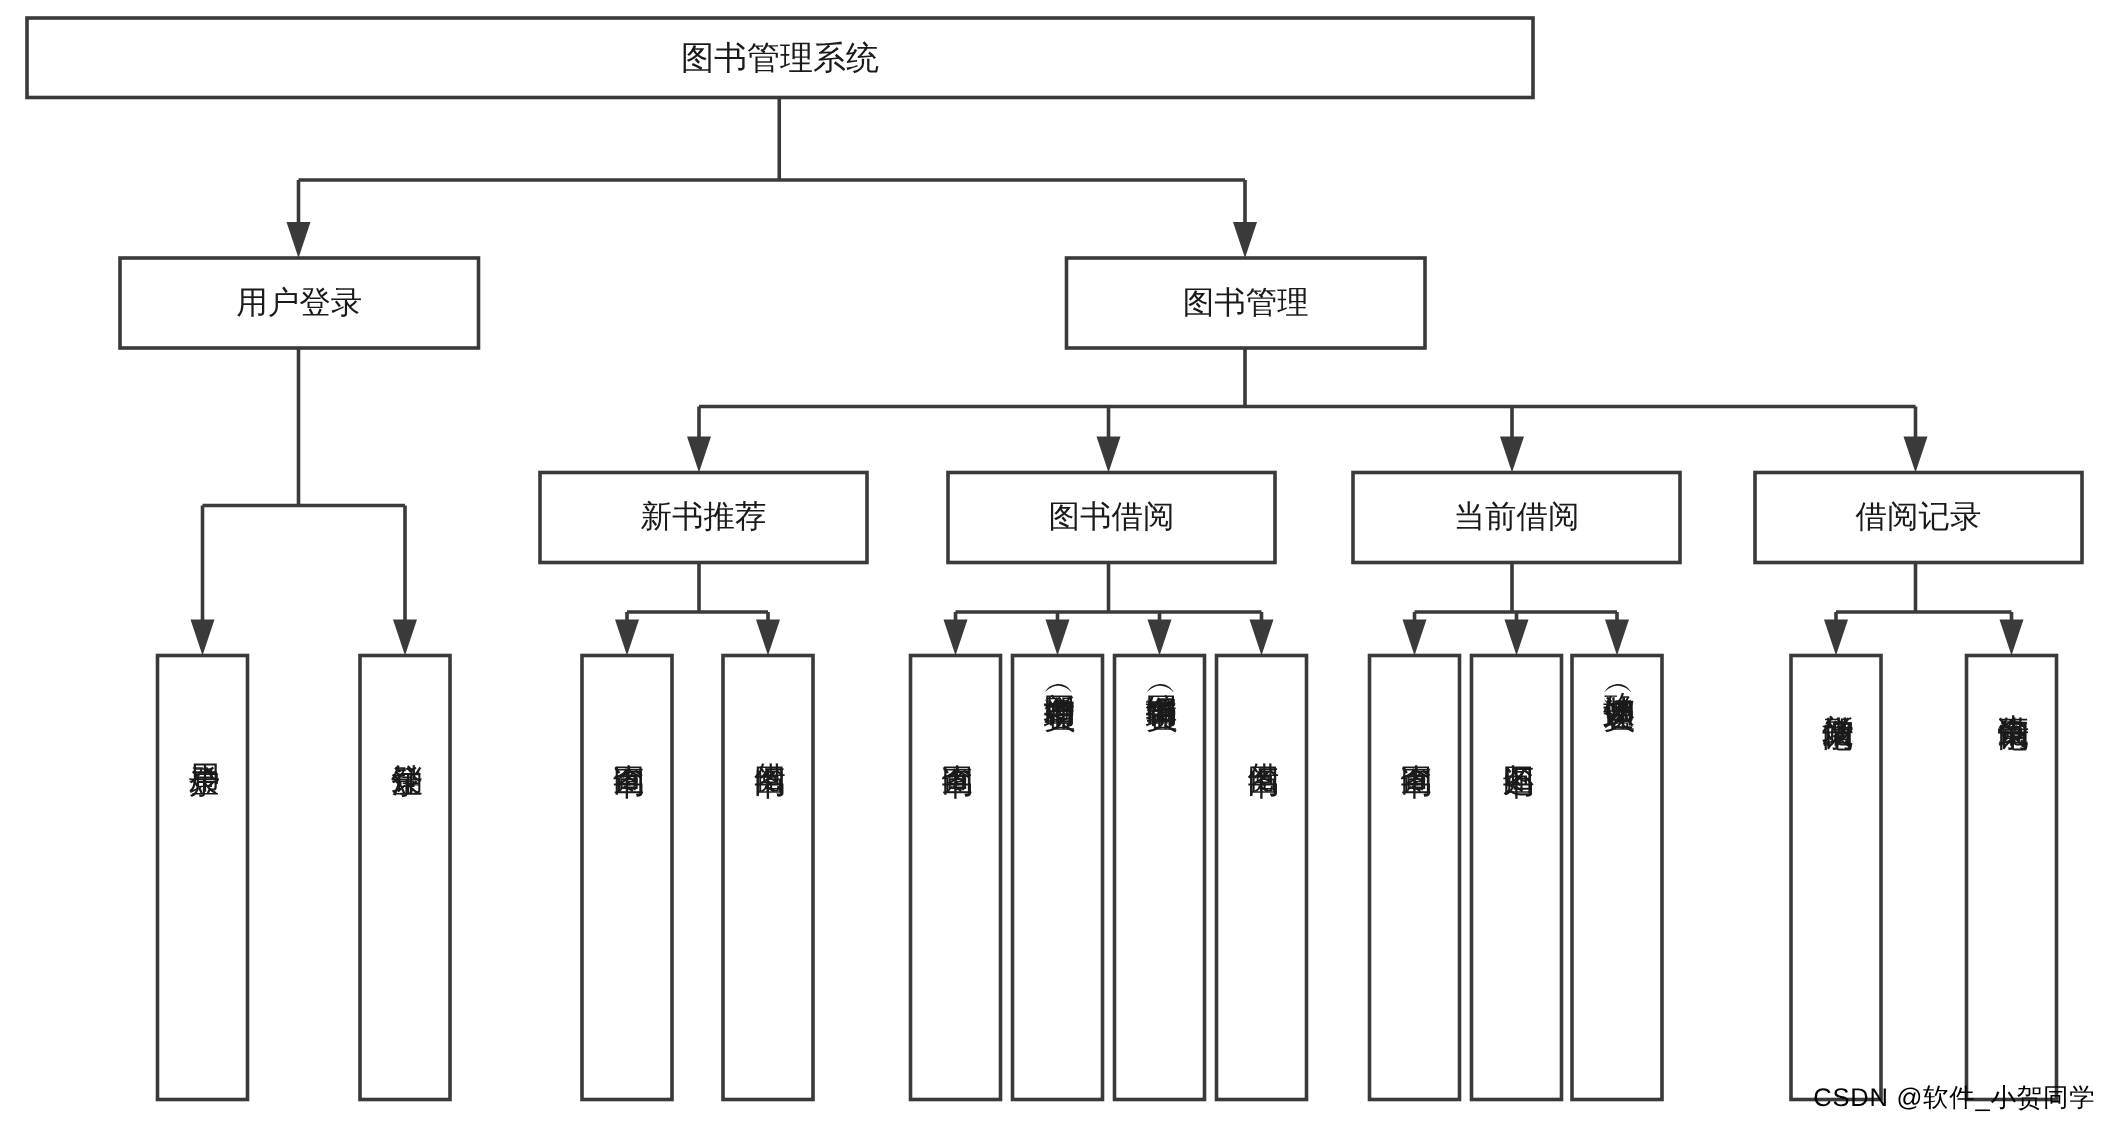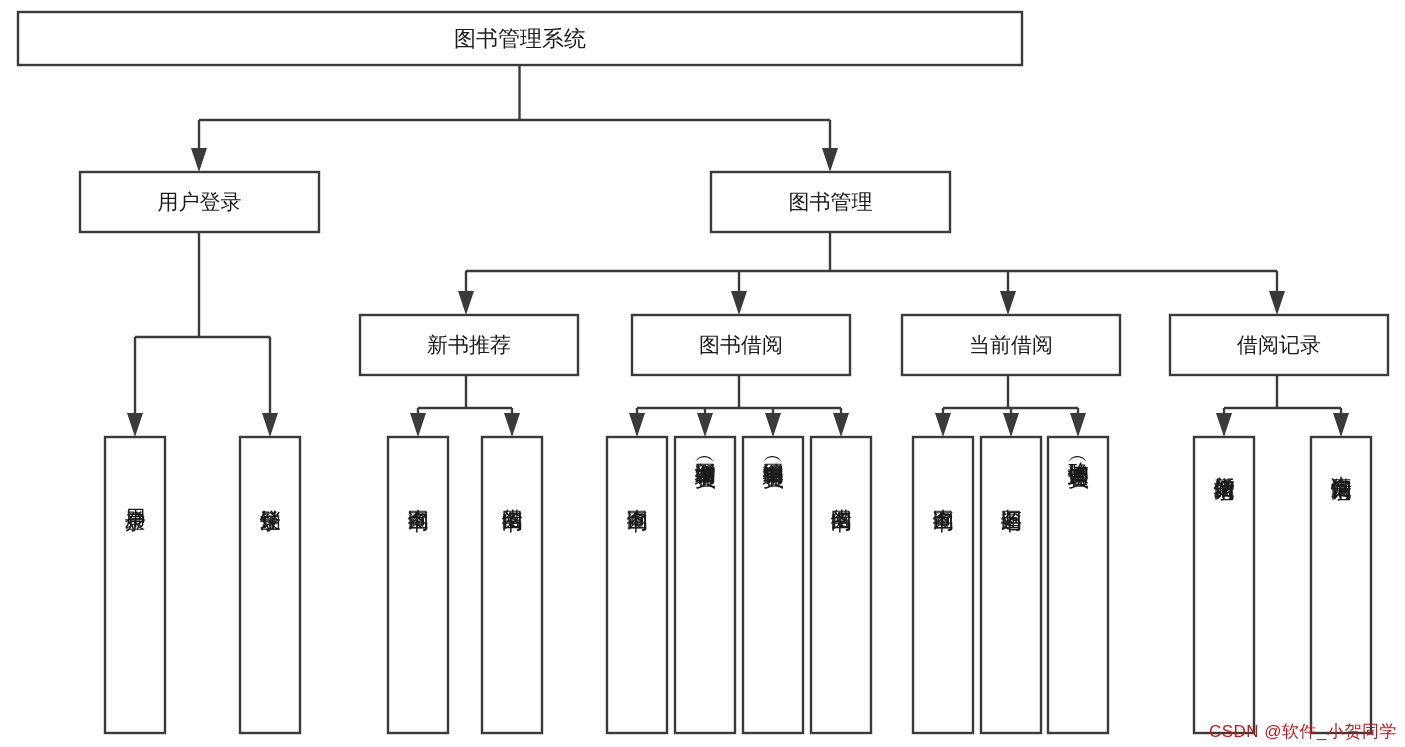--- a/index.html
+++ b/index.html
@@ -70,21 +70,21 @@
     letter-spacing: 1px;
     color: #1a1a1a;
     white-space: nowrap;
   }
   .watermark {
     position: absolute;
     right: 8px;
     bottom: 4px;
     font-family: "Liberation Sans", "DejaVu Sans", sans-serif;
     font-size: 17px;
-    color: #b91c1c;
+    color: #000000;
     letter-spacing: 0.5px;
     user-select: none;
   }
 </style>
 </head>
 <body>
 
 <div id="diagram-root">
 
   <svg id="tree-canvas" viewBox="0 0 1405 747" xmlns="http://www.w3.org/2000/svg">

